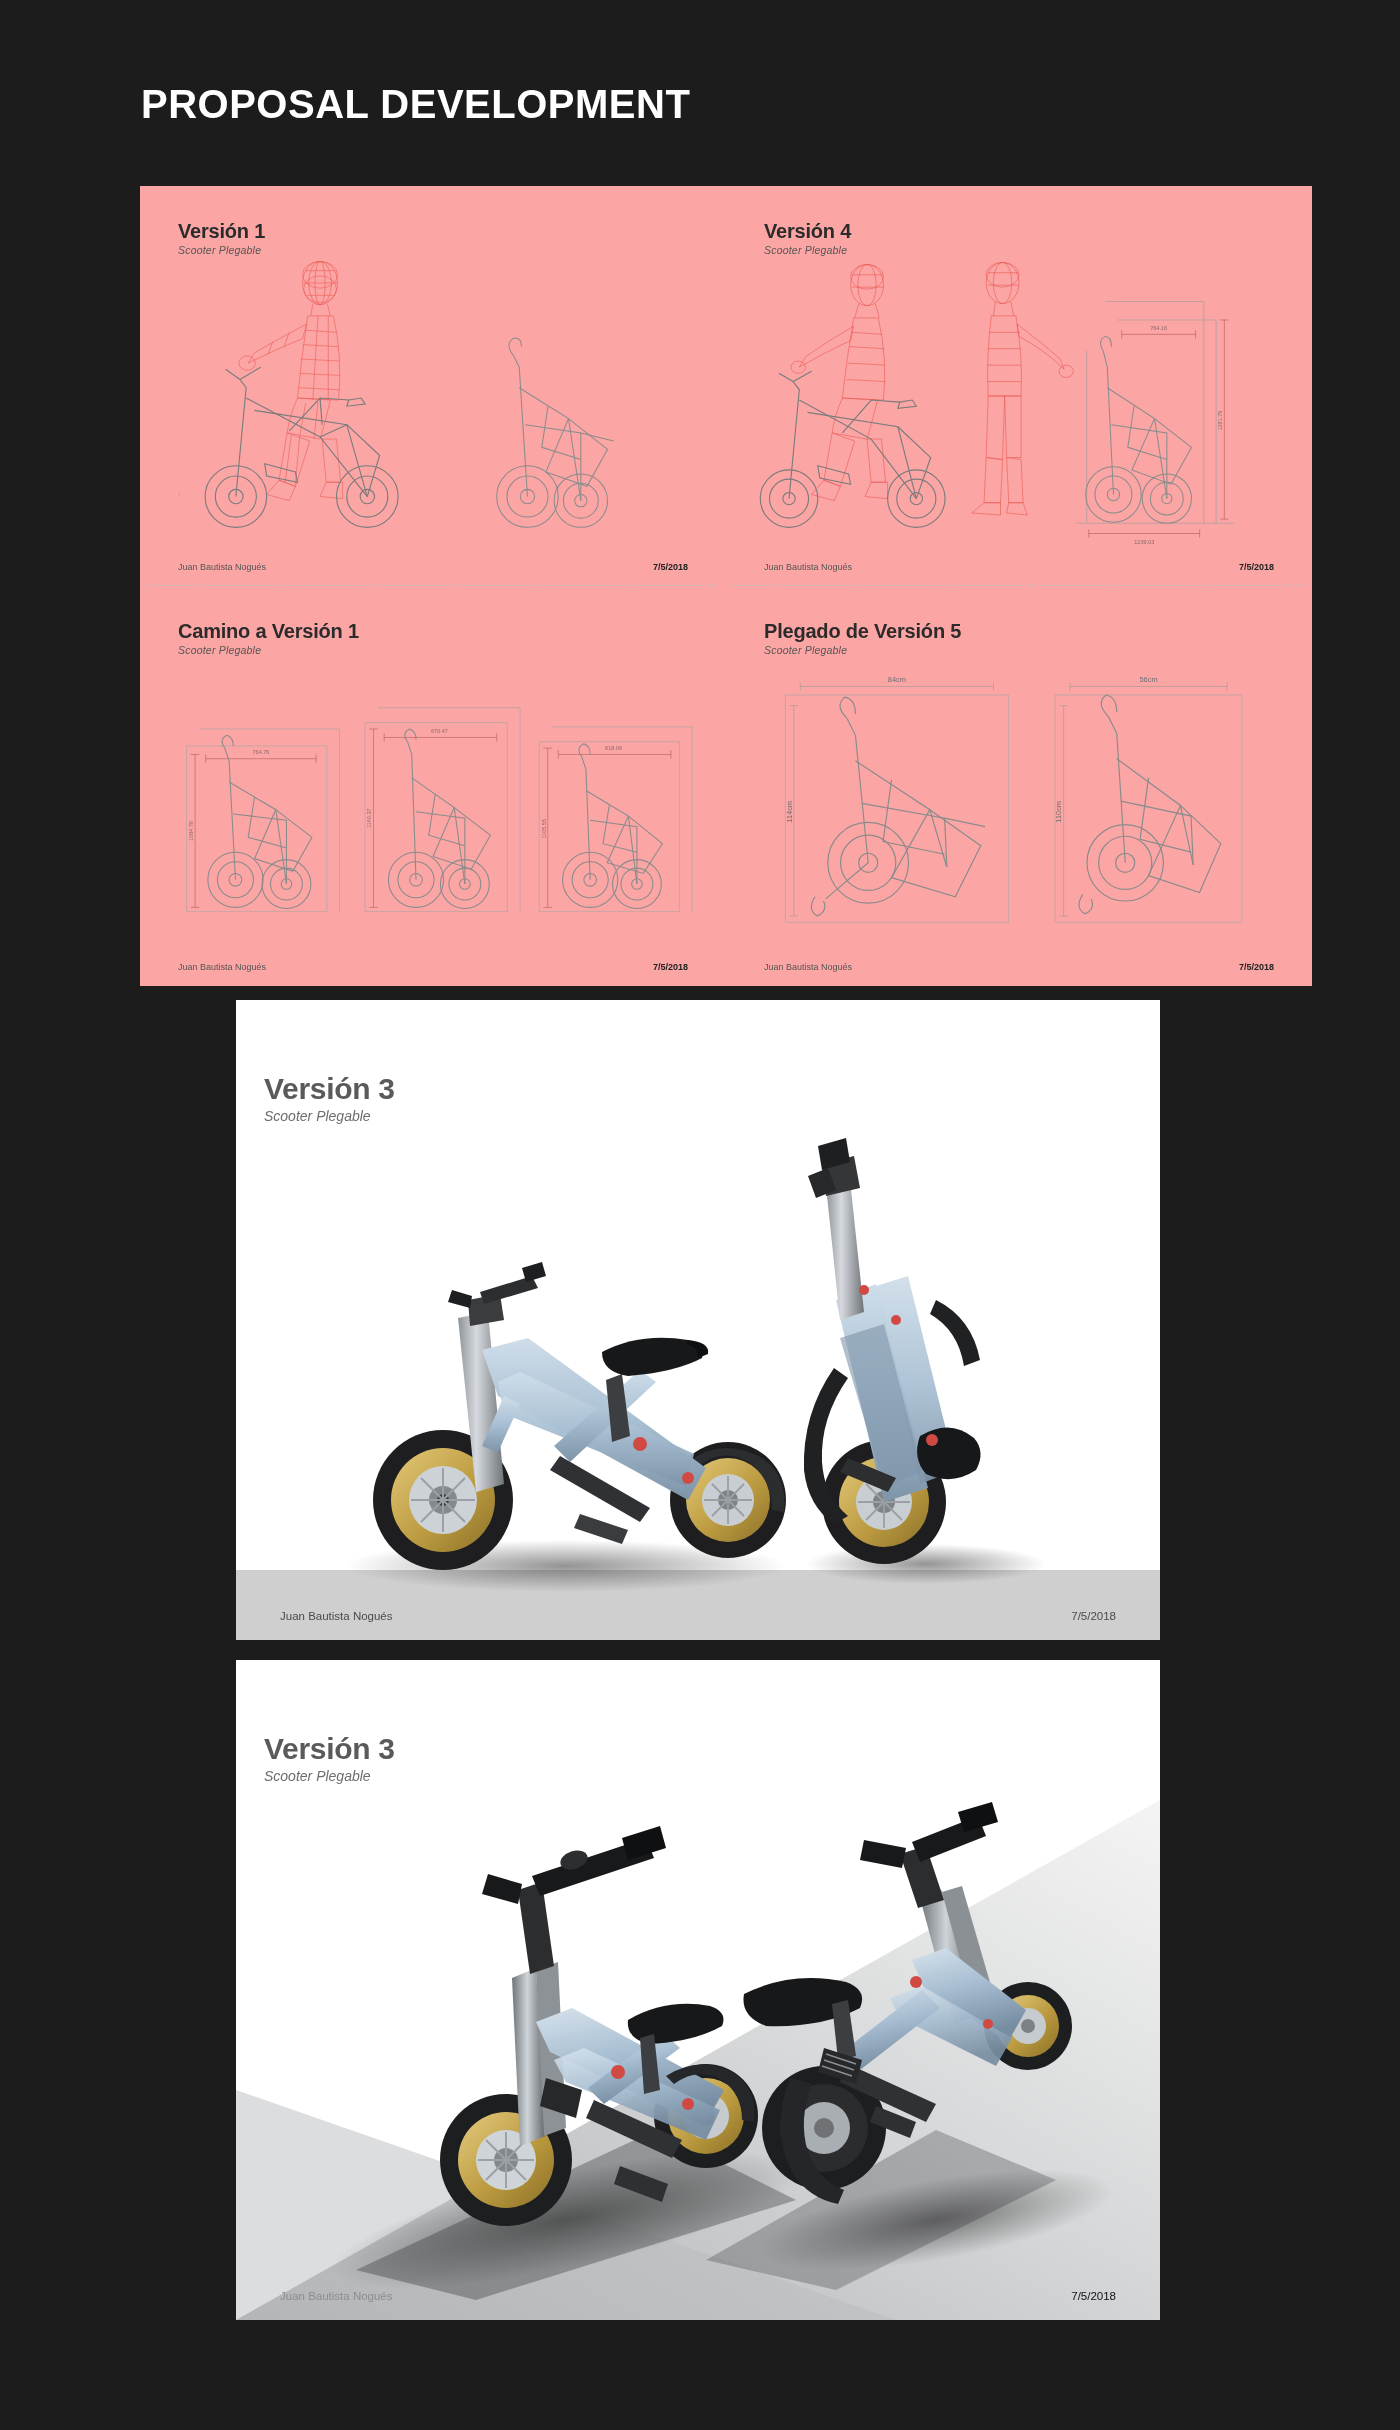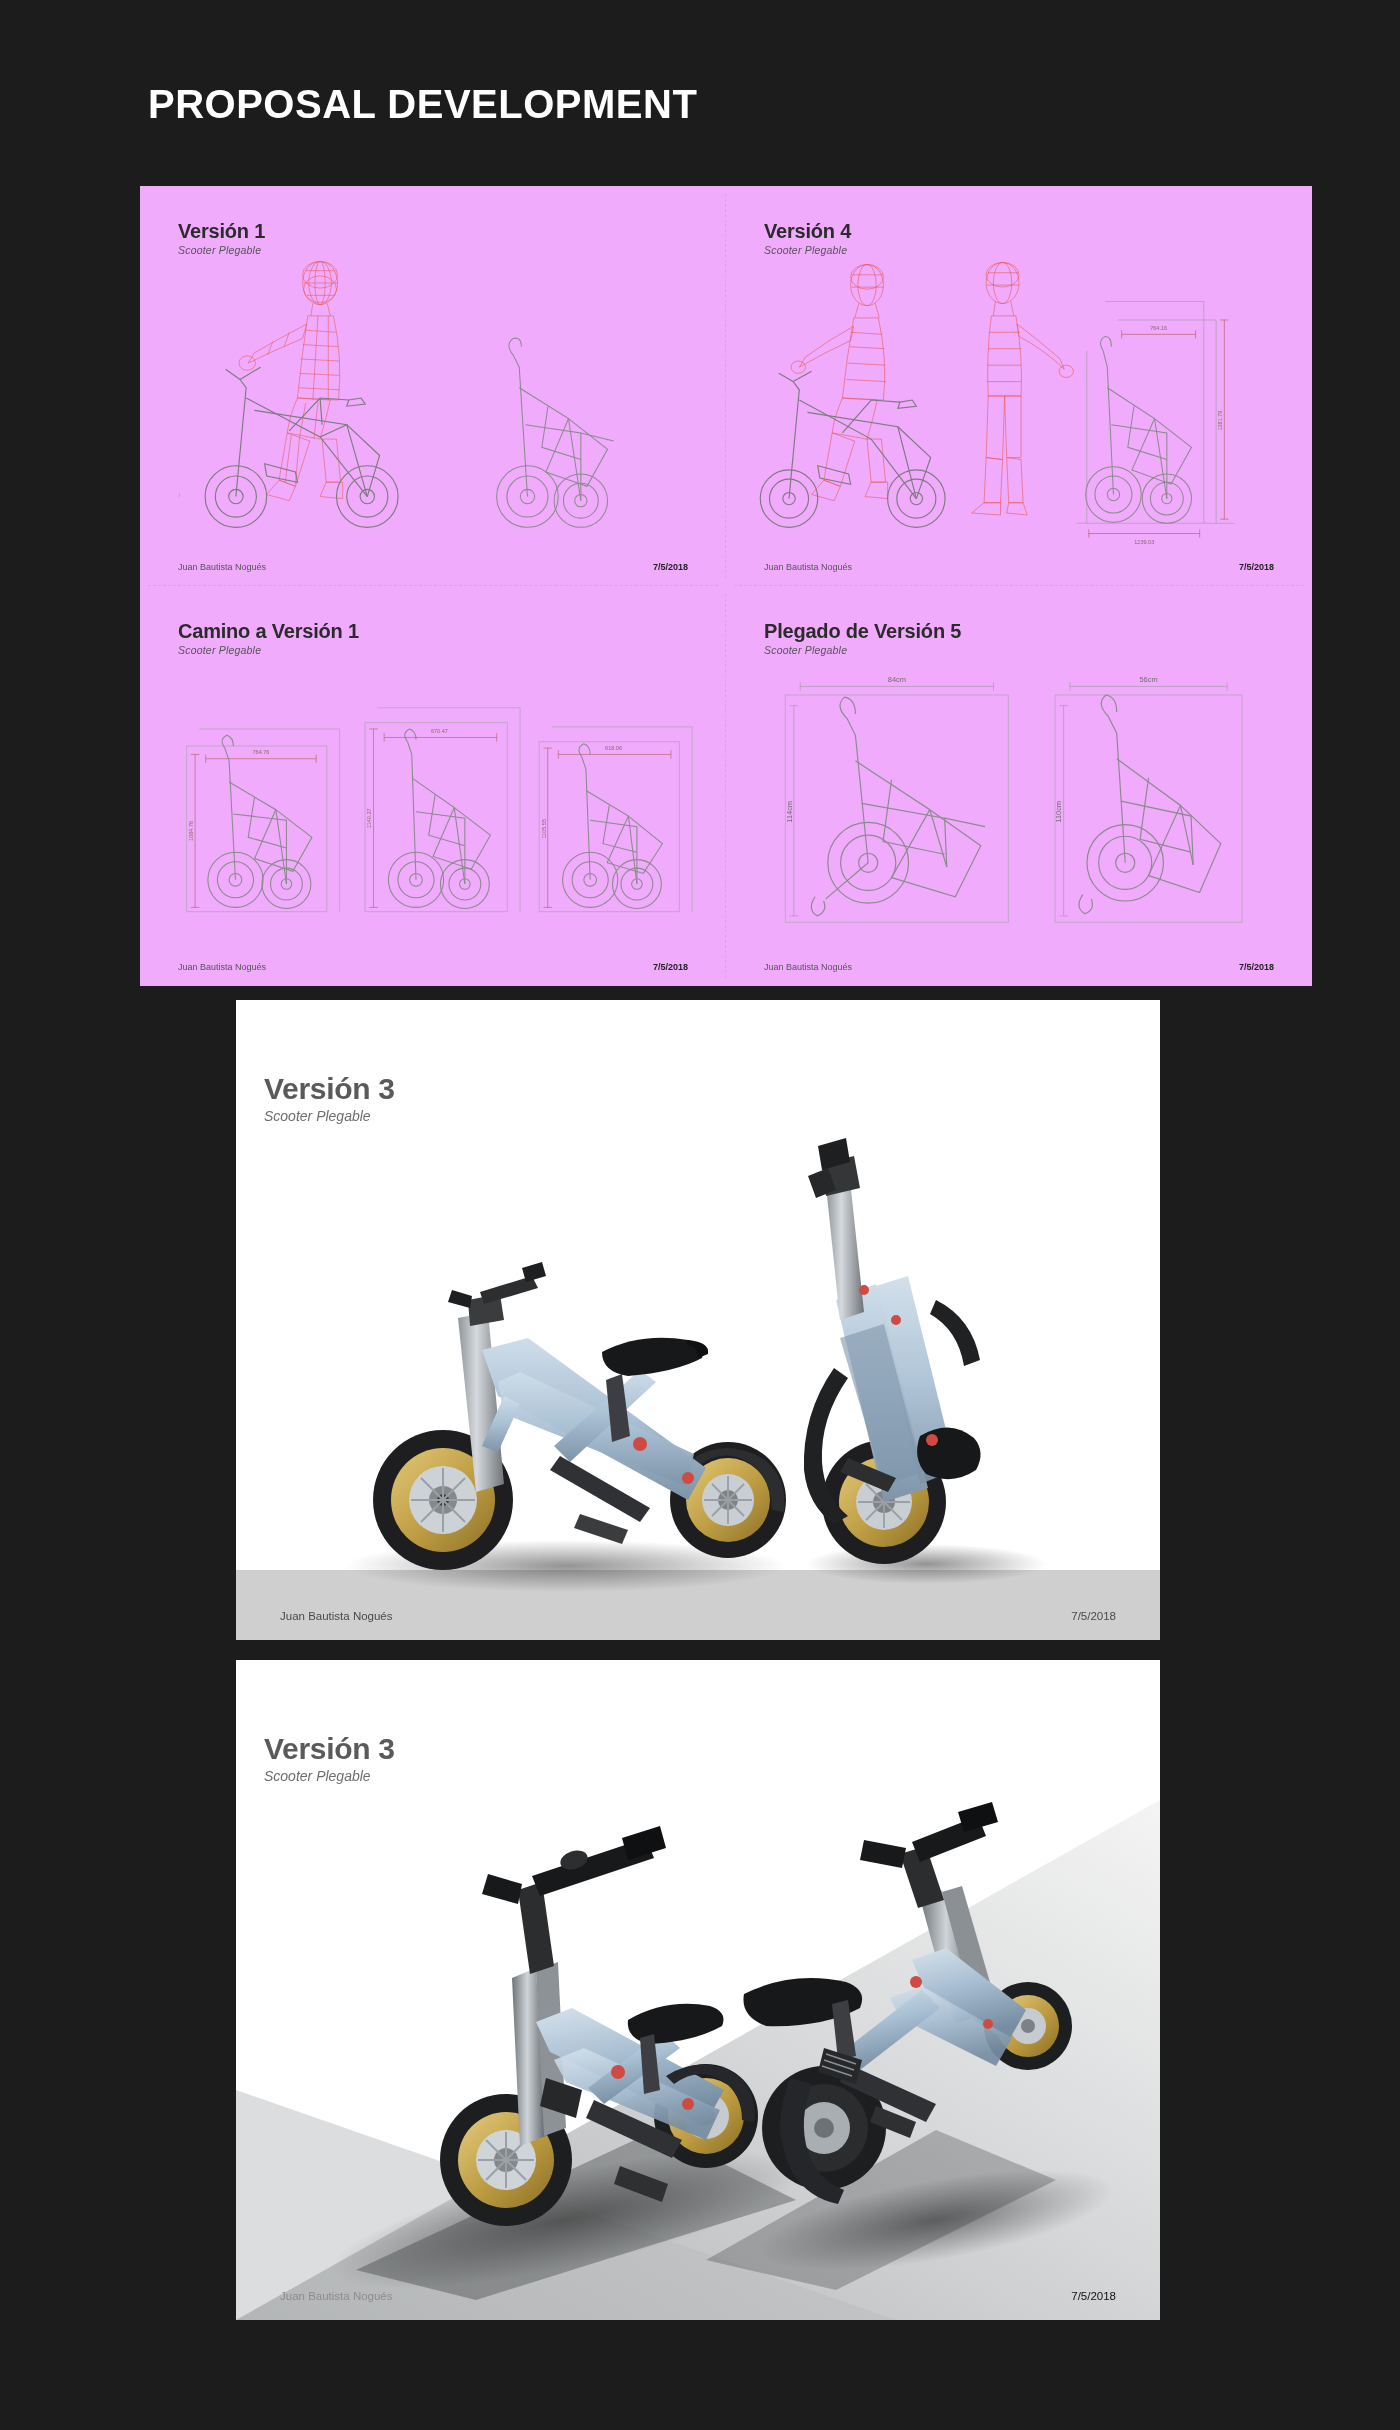--- a/index.html
+++ b/index.html
@@ -5,36 +5,36 @@
   * { box-sizing: border-box; margin: 0; padding: 0; }
   html, body {
     width: 1400px;
     background: #1c1c1c;
     font-family: "Liberation Sans", sans-serif;
   }
   body { width: 1400px; height: 2430px; position: relative; overflow: hidden; }
 
   .page-title {
     position: absolute;
-    left: 148px;
+    left: 141px;
     top: 82px;
     color: #ffffff;
     font-size: 40px;
     font-weight: bold;
     letter-spacing: 0.5px;
   }
 
   
   .sheet-grid {
     position: absolute;
     left: 140px;
     top: 186px;
     width: 1172px;
     height: 800px;
-    background: #f0abfc;
+    background: #fca5a5;
     display: grid;
     grid-template-columns: 1fr 1fr;
     grid-template-rows: 1fr 1fr;
   }
   .sheet {
     position: relative;
     padding: 34px 38px 0 38px;
     overflow: hidden;
   }
   .sheet.divider-right::after {

